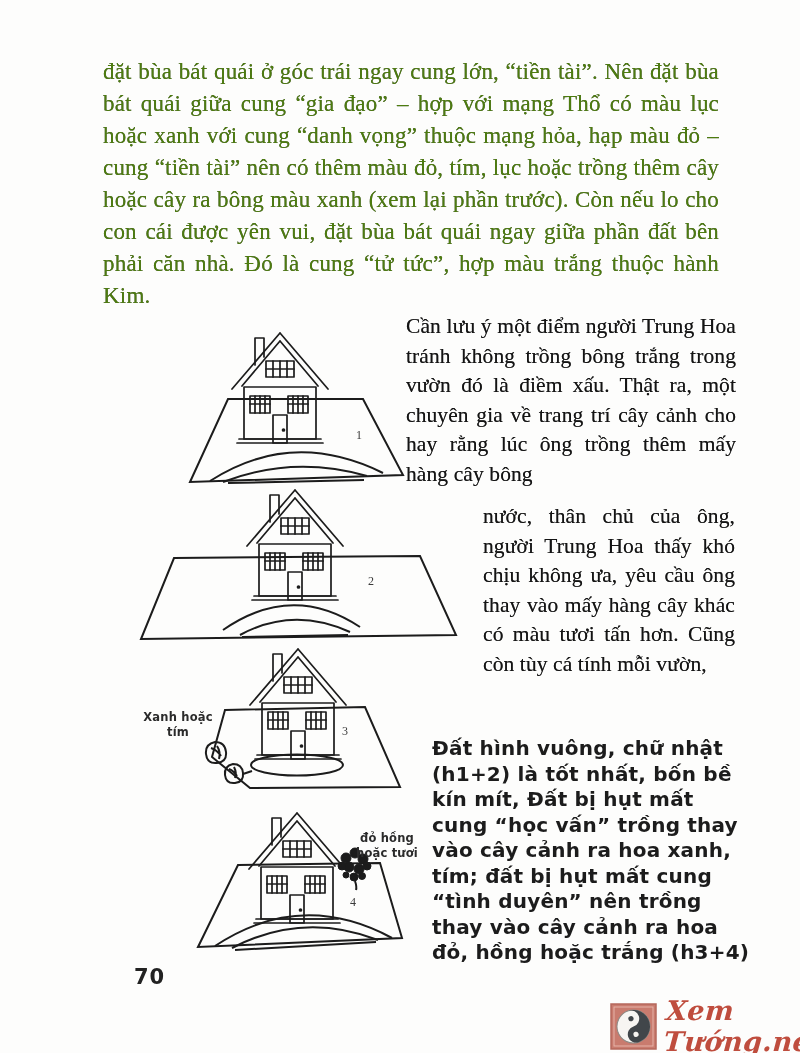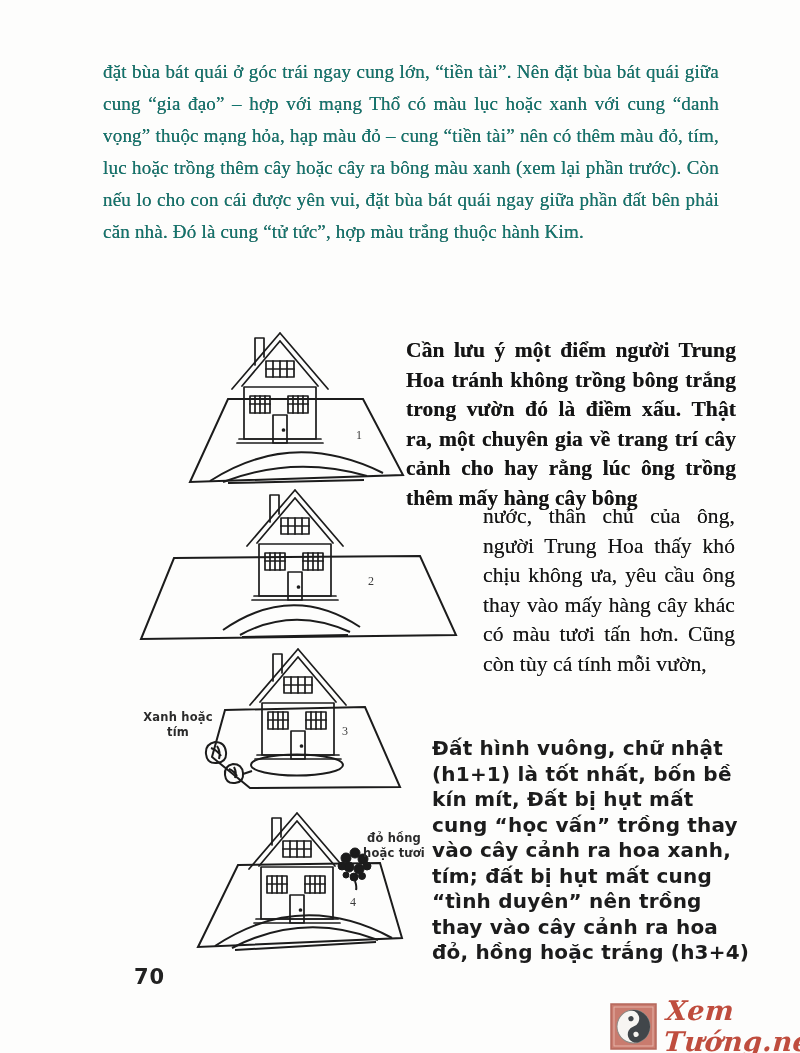--- a/index.html
+++ b/index.html
@@ -6,22 +6,22 @@
   body{
     width:800px;height:1053px;position:relative;overflow:hidden;
     background:#fdfdfc;
     font-family:"Liberation Serif", serif;
     color:#161616;
   }
   .abs{position:absolute;}
   
   .bodytext{
     font-family:"Liberation Serif", serif;
-    font-size:19px;line-height:32px;text-align:justify;
-    color:#0f766e;letter-spacing:.2px;
+    font-size:23px;line-height:32px;text-align:justify;
+    color:#4d7c0f;letter-spacing:.2px;
     text-shadow:0 0 .45px rgba(0,0,0,.65);
   }
   .rightcol{
     font-family:"Liberation Serif", serif;
     font-size:21.5px;line-height:29.5px;text-align:justify;
     color:#141414;letter-spacing:.1px;
     text-shadow:0 0 .45px rgba(0,0,0,.6);
   }
   
   .handtext{
@@ -75,25 +75,25 @@
       <rect x="38" y="83" width="14" height="28"></rect>
       <circle cx="48.5" cy="98" r="1" fill="#1c1c1c"></circle>
 
       <path d="M4,107 H86 M2,111 H88"></path>
     </g>
   </defs>
 </svg>
 
 <div class="abs bodytext" style="left:103px;top:56px;width:616px;">đặt bùa bát quái ở góc trái ngay cung lớn, “tiền tài”. Nên đặt bùa bát quái giữa cung “gia đạo” – hợp với mạng Thổ có màu lục hoặc xanh với cung “danh vọng” thuộc mạng hỏa, hạp màu đỏ – cung “tiền tài” nên có thêm màu đỏ, tím, lục hoặc trồng thêm cây hoặc cây ra bông màu xanh (xem lại phần trước). Còn nếu lo cho con cái được yên vui, đặt bùa bát quái ngay giữa phần đất bên phải căn nhà. Đó là cung “tử tức”, hợp màu trắng thuộc hành Kim.</div>
 
-<div class="abs rightcol" style="left:406px;top:336px;width:330px;font-weight:bold;">Cần lưu ý một điểm người Trung Hoa tránh không trồng bông trắng trong vườn đó là điềm xấu. Thật ra, một chuyên gia về trang trí cây cảnh cho hay rằng lúc ông trồng thêm mấy hàng cây bông</div>
+<div class="abs rightcol" style="left:406px;top:312px;width:330px;">Cần lưu ý một điểm người Trung Hoa tránh không trồng bông trắng trong vườn đó là điềm xấu. Thật ra, một chuyên gia về trang trí cây cảnh cho hay rằng lúc ông trồng thêm mấy hàng cây bông</div>
 
 <div class="abs rightcol" style="left:483px;top:502px;width:252px;">nước, thân chủ của ông, người Trung Hoa thấy khó chịu không ưa, yêu cầu ông thay vào mấy hàng cây khác có màu tươi tấn hơn. Cũng còn tùy cá tính mỗi vườn,</div>
 
-<div class="abs handtext caption" style="left:432px;top:736px;width:320px;">Đất hình vuông, chữ nhật (h1+1) là tốt nhất, bốn bề kín mít, Đất bị hụt mất cung “học vấn” trồng thay vào cây cảnh ra hoa xanh, tím; đất bị hụt mất cung “tình duyên” nên trồng thay vào cây cảnh ra hoa đỏ, hồng hoặc trắng (h3+4)</div>
+<div class="abs handtext caption" style="left:432px;top:736px;width:320px;">Đất hình vuông, chữ nhật (h1+2) là tốt nhất, bốn bề kín mít, Đất bị hụt mất cung “học vấn” trồng thay vào cây cảnh ra hoa xanh, tím; đất bị hụt mất cung “tình duyên” nên trồng thay vào cây cảnh ra hoa đỏ, hồng hoặc trắng (h3+4)</div>
 
 <div class="abs" style="left:135px;top:322px;width:280px;height:180px;">
   <svg width="280" height="180" viewBox="0 0 280 180">
     <g fill="none" stroke="#1c1c1c" stroke-width="2">
       <polygon points="55,160 93,77 228,77 268,153"></polygon>
       <path d="M75,159 Q157,106 248,151"></path>
       <path d="M88,160 Q158,133 232,154"></path>
       <path d="M93,161 L229,158"></path>
     </g>
     <use href="#hs" x="100" y="10"></use>
@@ -154,21 +154,21 @@
         <circle cx="219" cy="63" r="4"></circle>
       <circle cx="194" cy="63" r="4"></circle>
         <circle cx="206" cy="74" r="4"></circle>
       <circle cx="214" cy="73" r="3.5"></circle>
         <circle cx="198" cy="72" r="3"></circle>
       <path d="M207,78 q2,6 1,9" fill="none" stroke-width="2"></path>
     </g>
   </svg>
   <span class="fignum" style="left:202px;top:92px;">4</span>
 </div>
-<div class="abs handtext figlabel" style="left:346px;top:831px;width:80px;">
+<div class="abs handtext figlabel" style="left:339px;top:831px;width:80px;">
   <div>đỏ hồng</div>
   <div>hoặc tươi</div>
 </div>
 
 <div class="abs handtext pagenum" style="left:134px;top:965px;">70</div>
 
 <div class="abs wm" style="left:610px;top:995px;">
   <span style="display:inline-block;">
     <svg width="47" height="47" viewBox="0 0 47 47">
       <rect x="1" y="1" width="45" height="45" fill="#c97b6e" stroke="#b5685c" stroke-width="1.5"></rect>

